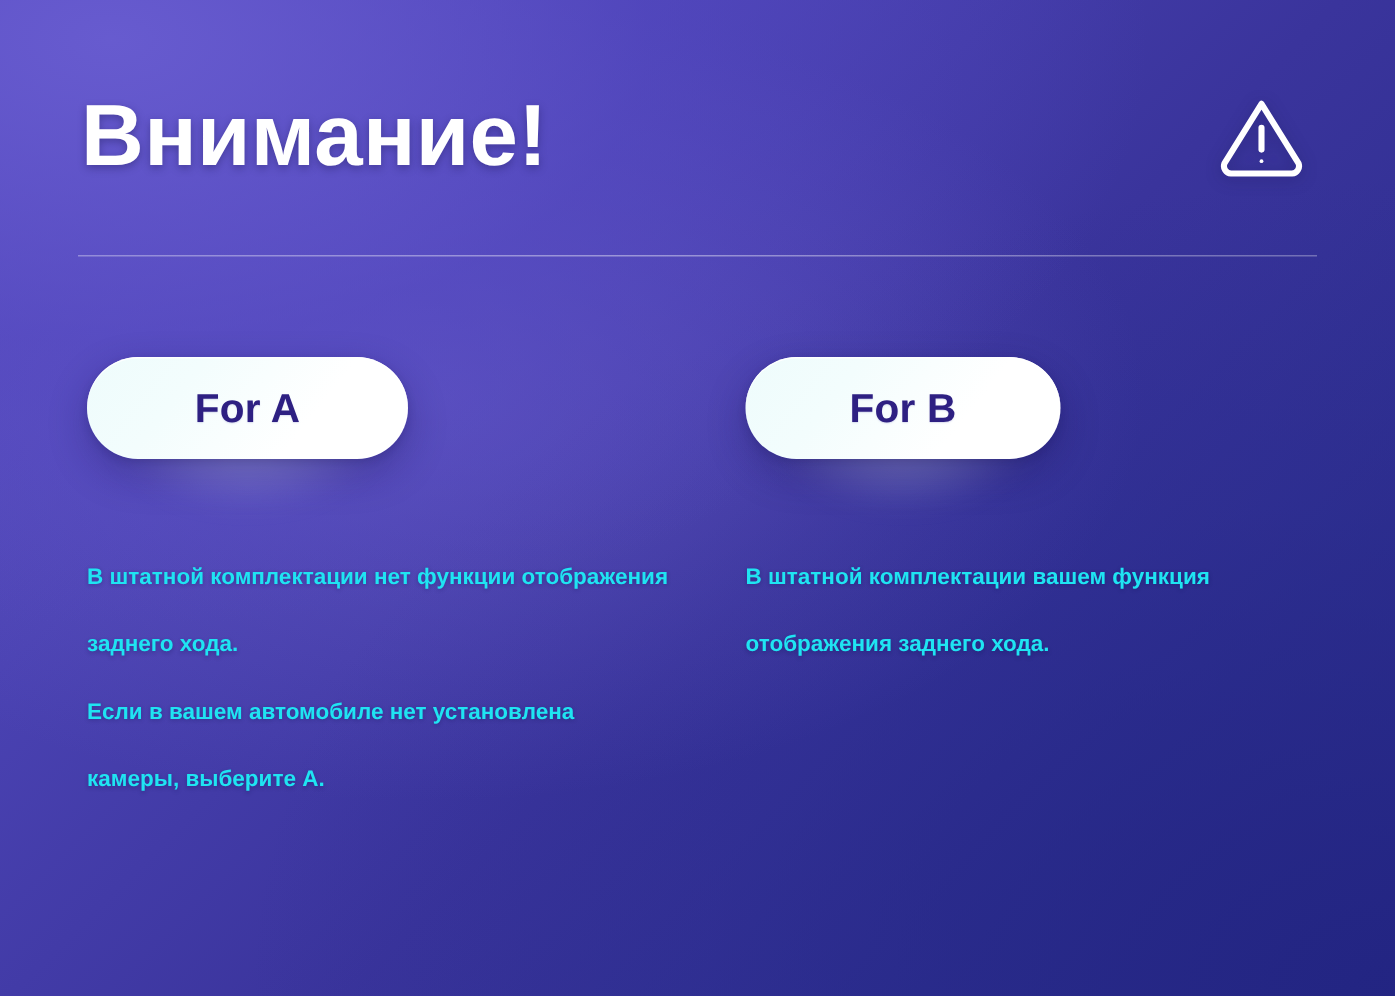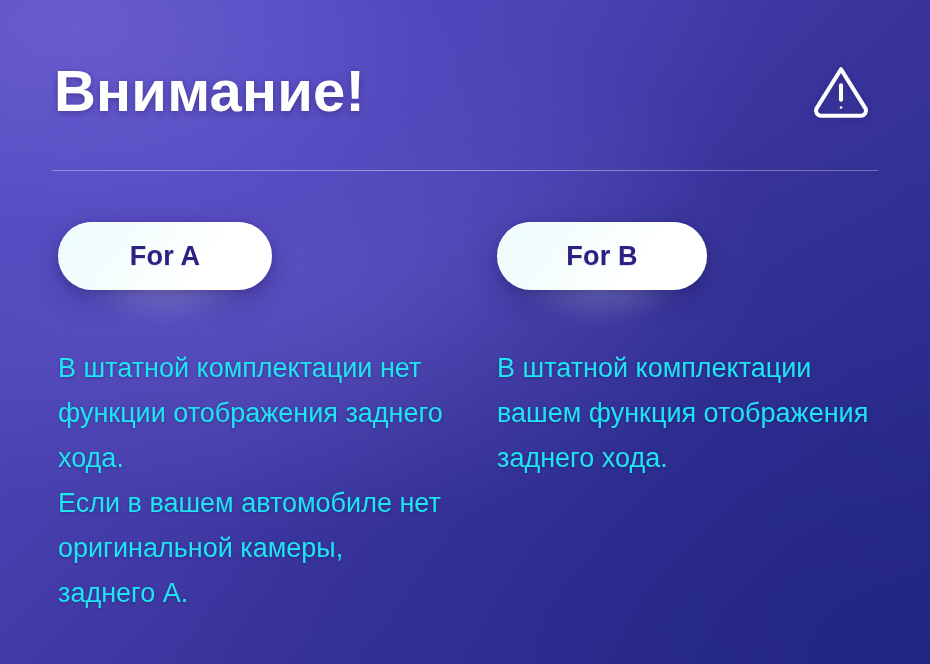--- a/index.html
+++ b/index.html
@@ -64,21 +64,21 @@
     background: linear-gradient(90deg,
         rgba(255,255,255,0.34) 0%,
         rgba(255,255,255,0.42) 45%,
         rgba(255,255,255,0.30) 100%);
   }
 
   
   .columns {
     position: absolute;
     left: 0;
-    top: 222px;
+    top: 238px;
     width: 930px;
     display: flex;
   }
 
   .column {
     box-sizing: border-box;
     width: 465px;
   }
   .column.left  { padding-left: 58px;  padding-right: 18px; }
   .column.right { padding-left: 32px;  padding-right: 18px; }
@@ -127,22 +127,22 @@
     font-size: 27px;
     font-weight: bold;
     color: #2e2082;
     letter-spacing: 0.2px;
     text-shadow: 0 1px 1px rgba(120,120,190,0.25);
   }
 
   
   .copy {
     margin-top: 56px;
-    font-size: 27px;
-    font-weight: normal;
+    font-size: 15px;
+    font-weight: bold;
     line-height: 45px;
     color: #1fe4f2;
     text-shadow: 0 1px 3px rgba(18,14,70,0.30);
     max-width: 392px;
   }
   .copy p { margin: 0; }
 </style>
 </head>
 <body>
 
@@ -165,21 +165,21 @@
     <div class="column left">
       <div class="pill-wrap">
         <div class="pill-glow"></div>
         <div class="pill a">
           <span class="pill-label">For A</span>
         </div>
       </div>
 
       <div class="copy">
         <p>В штатной комплектации нет функции отображения заднего хода.</p>
-        <p>Если в вашем автомобиле нет оригинальной камеры, заднего A.</p>
+        <p>Если в вашем автомобиле нет установлена камеры, выберите A.</p>
       </div>
     </div>
 
     <div class="column right">
       <div class="pill-wrap">
         <div class="pill-glow"></div>
         <div class="pill b">
           <span class="pill-label">For B</span>
         </div>
       </div>

